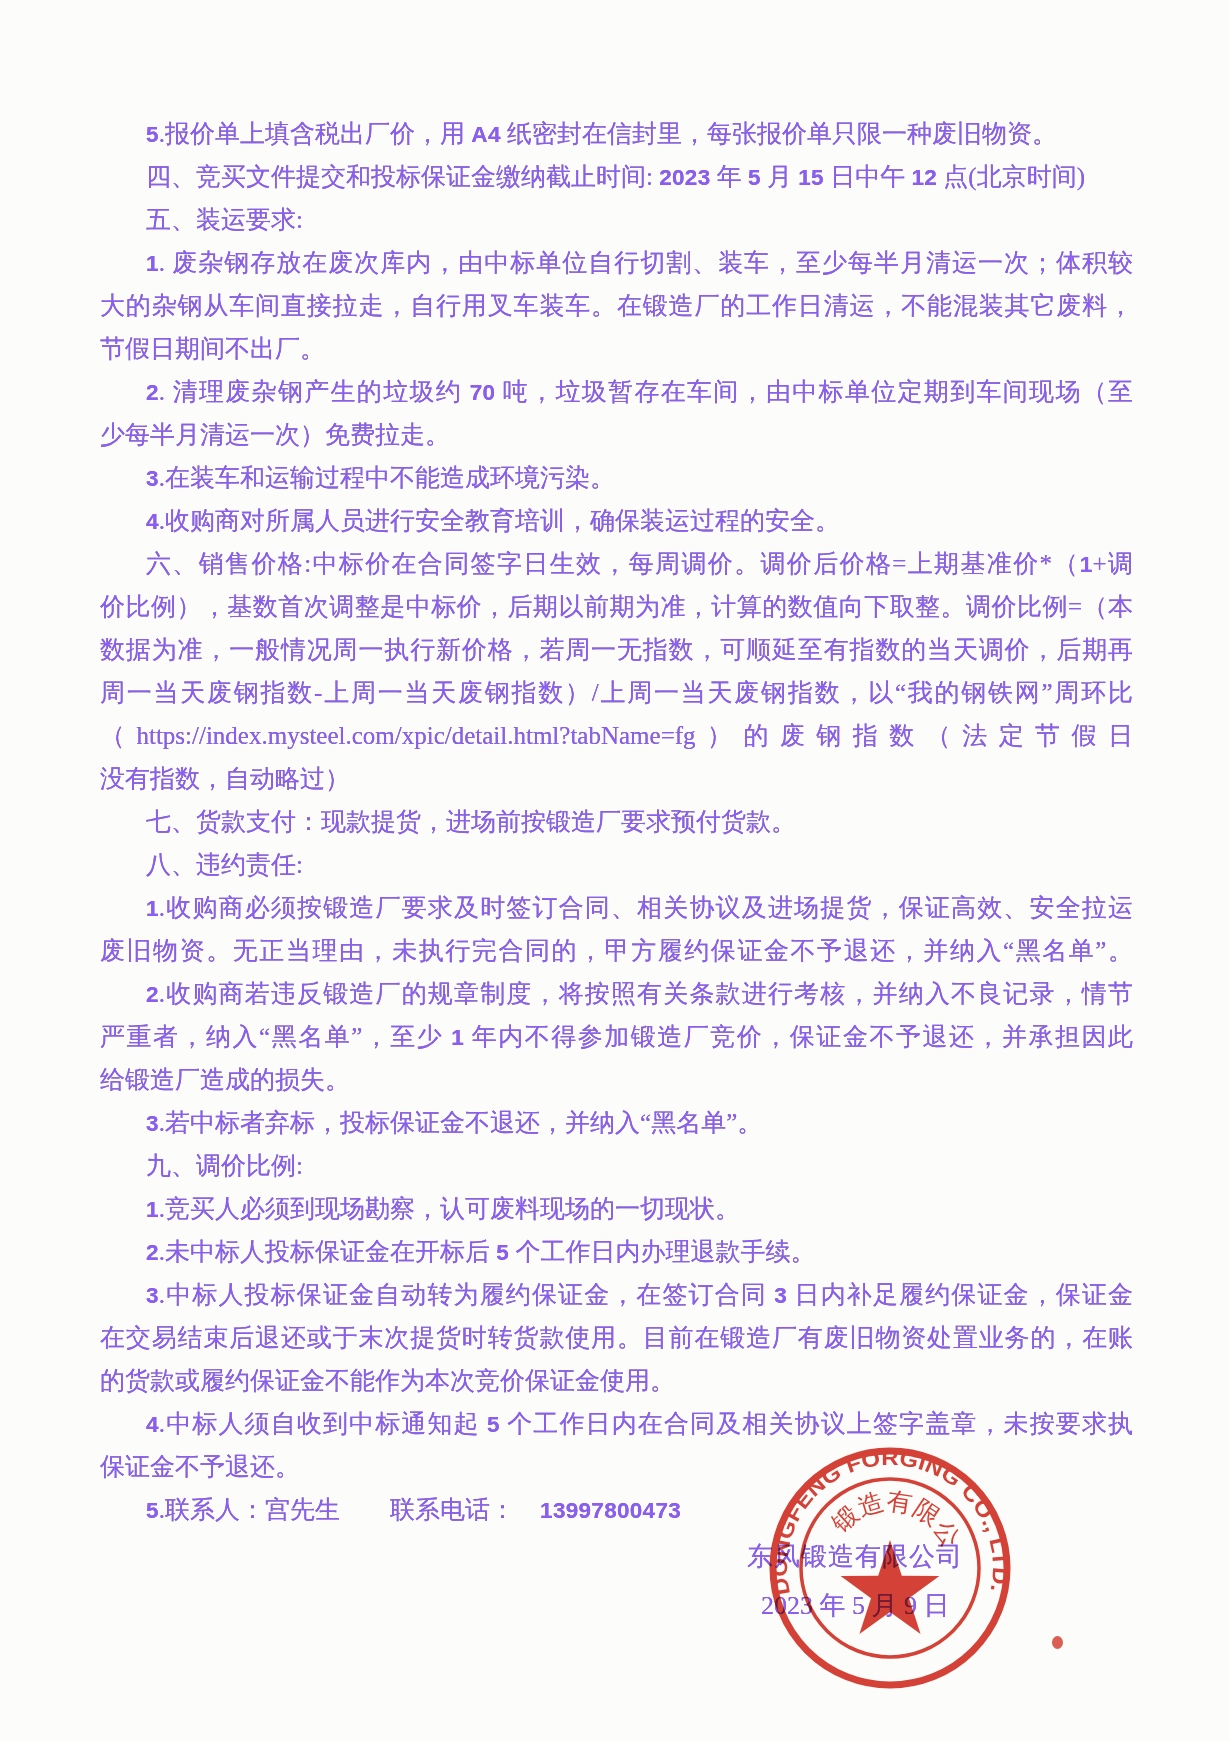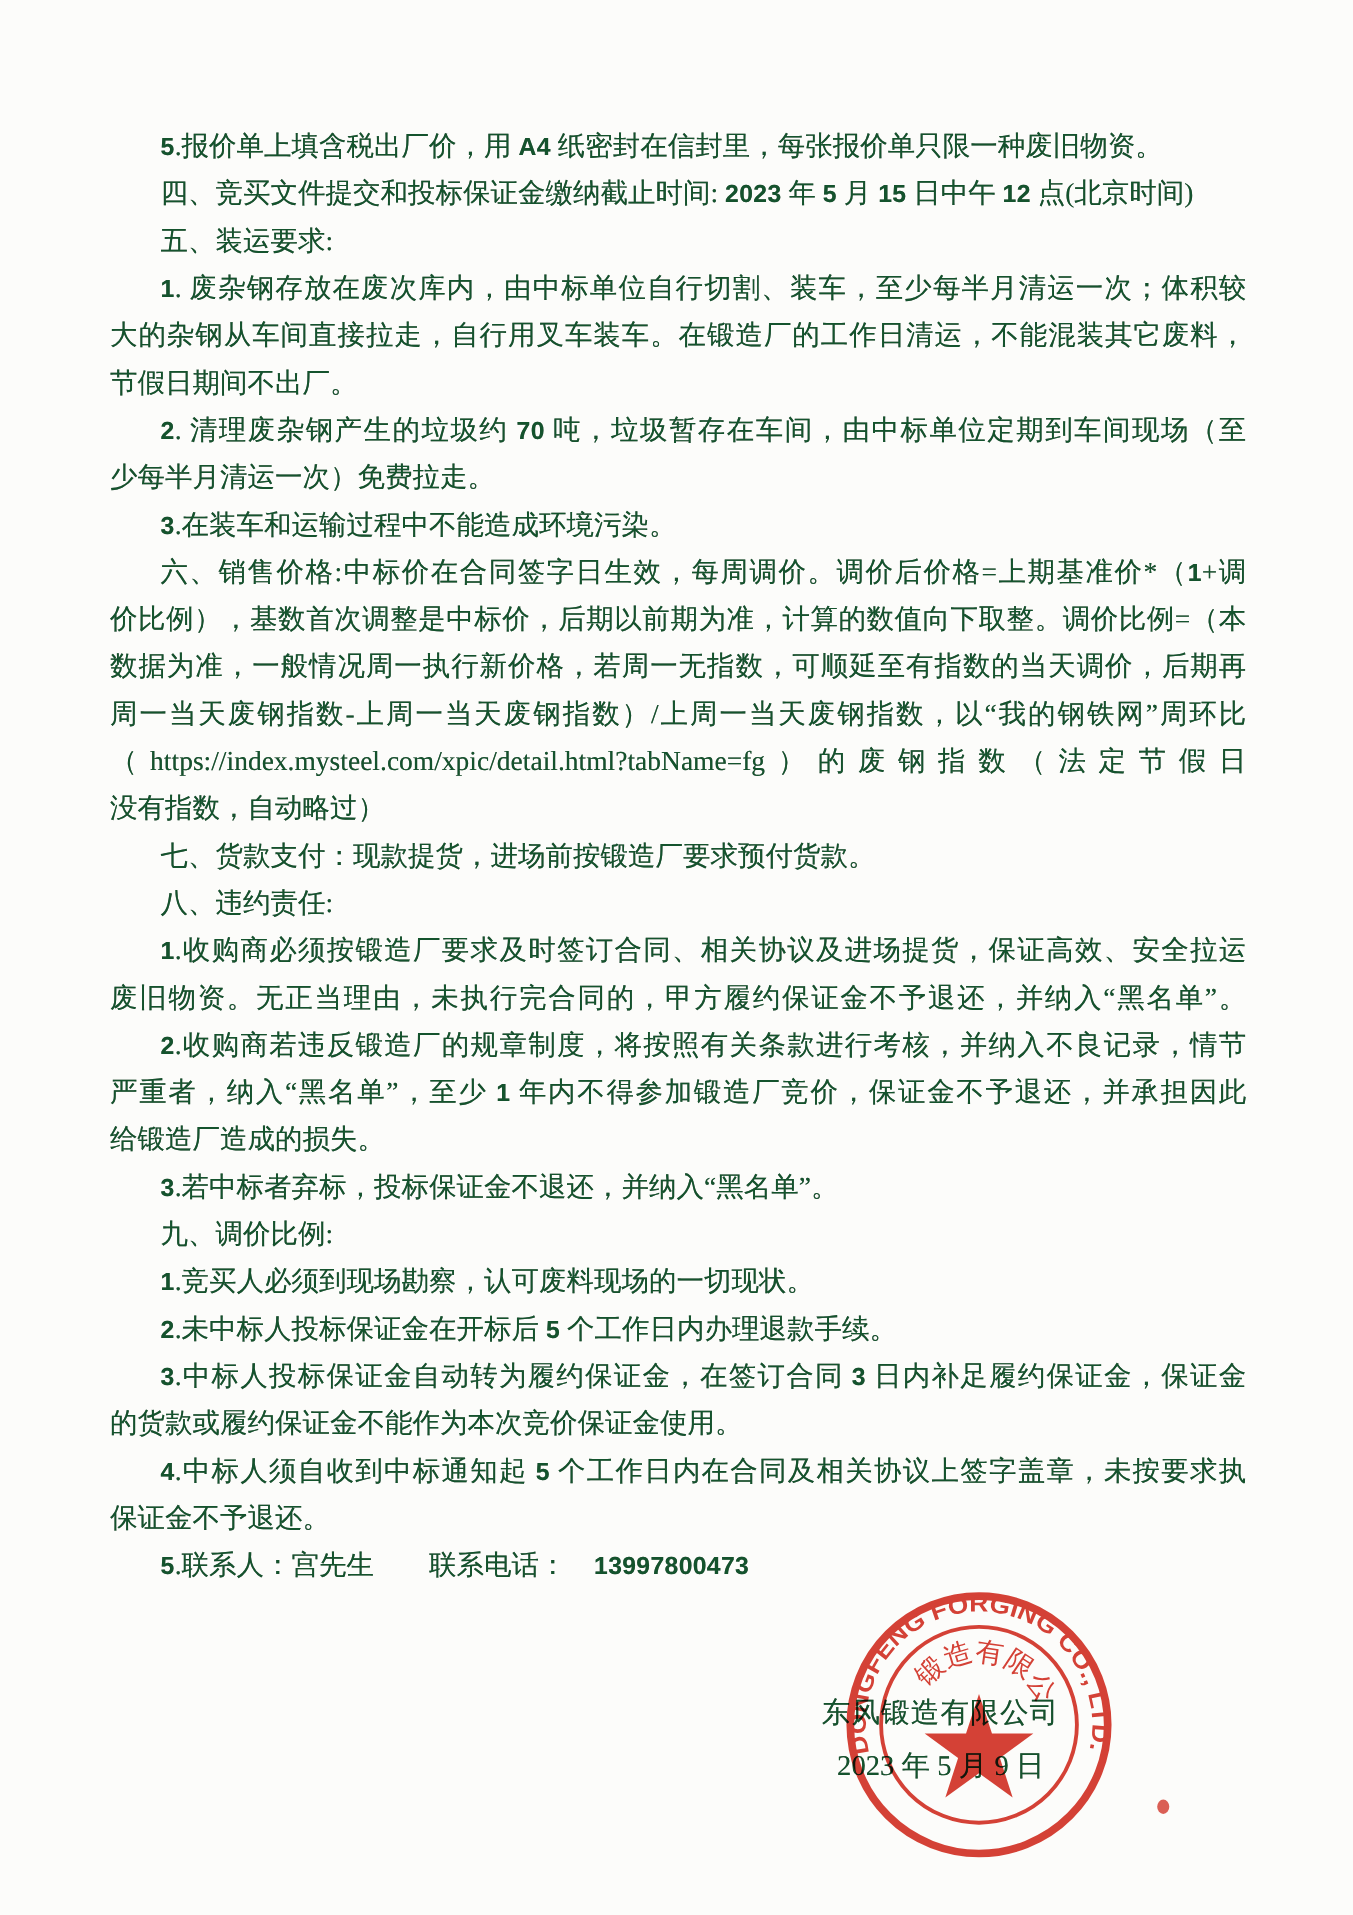--- a/index.html
+++ b/index.html
@@ -2,21 +2,21 @@
 <html><head>
 <meta charset="utf-8">
 <style>
   html,body{margin:0;padding:0;}
   .page{
     position:relative;
     width:1230px;
     height:1741px;
     background:#fcfcfa;
     font-family:"Liberation Serif", serif;
-    color:#14532d;
+    color:#8b5cf6;
     overflow:hidden;
   }
   .doc{
     position:absolute;
     left:100px;
     top:112px;
     width:1033px;
   }
   .line{
     height:43px;
@@ -73,38 +73,40 @@
   <div class="doc">
       <div class="line indent"><b class="num">5</b>.报价单上填含税出厂价，用 <b class="num">A4</b> 纸密封在信封里，每张报价单只限一种废旧物资。</div>
       <div class="line indent">四、竞买文件提交和投标保证金缴纳截止时间: <b class="num">2023</b> 年 <b class="num">5</b> 月 <b class="num">15</b> 日中午 <b class="num">12</b> 点(北京时间)</div>
       <div class="line indent">五、装运要求:</div>
       <div class="line indent fill"><b class="num">1</b>. 废杂钢存放在废次库内，由中标单位自行切割、装车，至少每半月清运一次；体积较</div>
       <div class="line fill">大的杂钢从车间直接拉走，自行用叉车装车。在锻造厂的工作日清运，不能混装其它废料，</div>
       <div class="line">节假日期间不出厂。</div>
       <div class="line indent fill"><b class="num">2</b>. 清理废杂钢产生的垃圾约 <b class="num">70</b> 吨，垃圾暂存在车间，由中标单位定期到车间现场（至</div>
       <div class="line">少每半月清运一次）免费拉走。</div>
       <div class="line indent"><b class="num">3</b>.在装车和运输过程中不能造成环境污染。</div>
+      <div class="line indent"><b class="num">4</b>.收购商对所属人员进行安全教育培训，确保装运过程的安全。</div>
       <div class="line indent fill">六、销售价格:中标价在合同签字日生效，每周调价。调价后价格=上期基准价*（<b class="num">1</b>+调</div>
       <div class="line fill">价比例），基数首次调整是中标价，后期以前期为准，计算的数值向下取整。调价比例=（本</div>
       <div class="line fill">数据为准，一般情况周一执行新价格，若周一无指数，可顺延至有指数的当天调价，后期再</div>
       <div class="line fill">周一当天废钢指数-上周一当天废钢指数）/上周一当天废钢指数，以“我的钢铁网”周环比</div>
       <div class="line fill">（https://index.mysteel.com/xpic/detail.html?tabName=fg）的废钢指数（法定节假日</div>
       <div class="line">没有指数，自动略过）</div>
       <div class="line indent">七、货款支付：现款提货，进场前按锻造厂要求预付货款。</div>
       <div class="line indent">八、违约责任:</div>
       <div class="line indent fill"><b class="num">1</b>.收购商必须按锻造厂要求及时签订合同、相关协议及进场提货，保证高效、安全拉运</div>
       <div class="line fill">废旧物资。无正当理由，未执行完合同的，甲方履约保证金不予退还，并纳入“黑名单”。</div>
       <div class="line indent fill"><b class="num">2</b>.收购商若违反锻造厂的规章制度，将按照有关条款进行考核，并纳入不良记录，情节</div>
       <div class="line fill">严重者，纳入“黑名单”，至少 <b class="num">1</b> 年内不得参加锻造厂竞价，保证金不予退还，并承担因此</div>
       <div class="line">给锻造厂造成的损失。</div>
       <div class="line indent"><b class="num">3</b>.若中标者弃标，投标保证金不退还，并纳入“黑名单”。</div>
       <div class="line indent">九、调价比例:</div>
       <div class="line indent"><b class="num">1</b>.竞买人必须到现场勘察，认可废料现场的一切现状。</div>
       <div class="line indent"><b class="num">2</b>.未中标人投标保证金在开标后 <b class="num">5</b> 个工作日内办理退款手续。</div>
       <div class="line indent fill"><b class="num">3</b>.中标人投标保证金自动转为履约保证金，在签订合同 <b class="num">3</b> 日内补足履约保证金，保证金</div>
+      <div class="line fill">在交易结束后退还或于末次提货时转货款使用。目前在锻造厂有废旧物资处置业务的，在账</div>
       <div class="line">的货款或履约保证金不能作为本次竞价保证金使用。</div>
       <div class="line indent fill"><b class="num">4</b>.中标人须自收到中标通知起 <b class="num">5</b> 个工作日内在合同及相关协议上签字盖章，未按要求执</div>
       <div class="line">保证金不予退还。</div>
       <div class="line indent"><b class="num">5</b>.联系人：宫先生　　联系电话：　<b class="num">13997800473</b></div>
     </div>
 
   <div class="sig sig-company">东风锻造有限公司</div>
 
   <div class="sig sig-date">2023 年 5 月 9 日</div>
 

